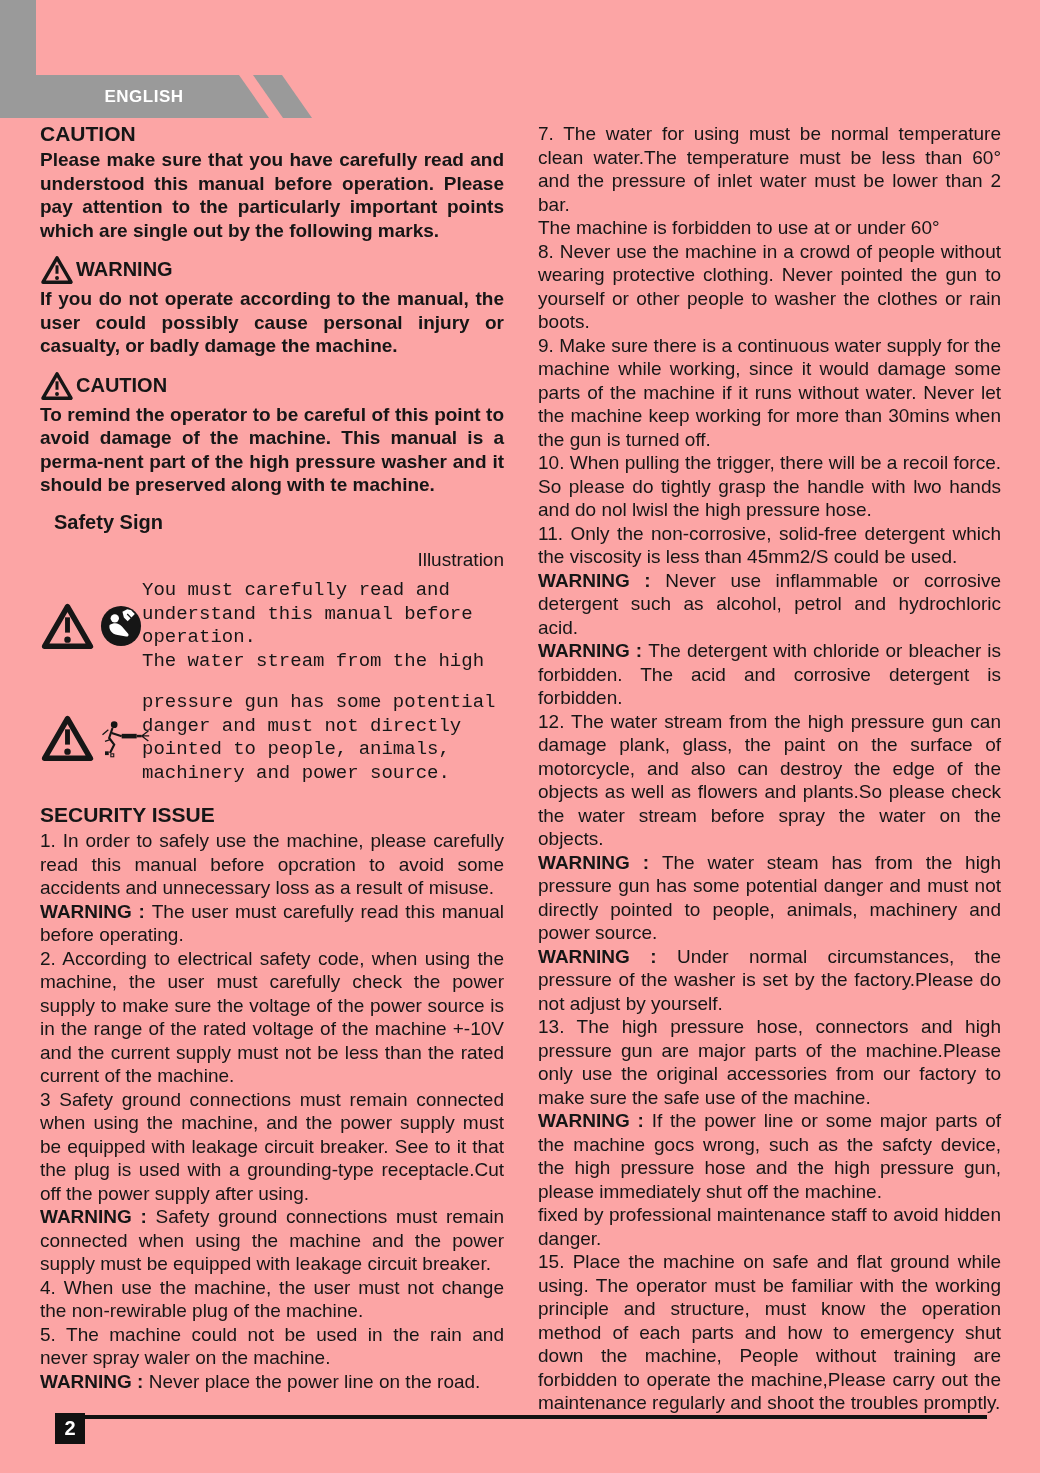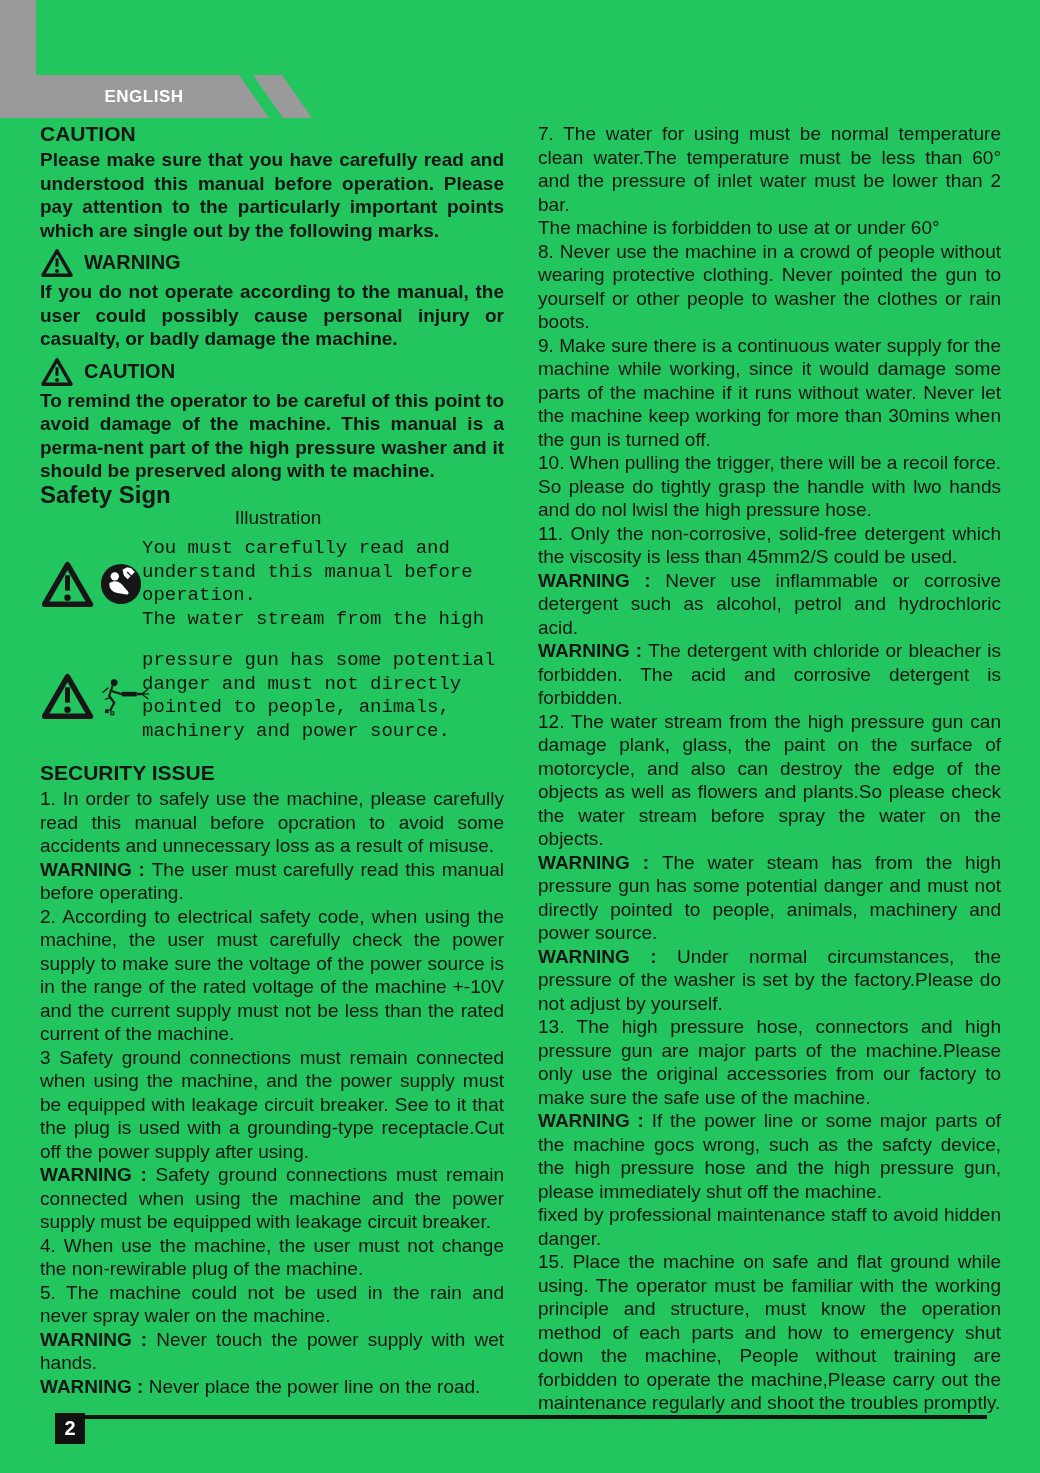--- a/index.html
+++ b/index.html
@@ -1,19 +1,19 @@
 <!DOCTYPE html>
 <html><head>
 <meta charset="utf-8">
 <style>
   html,body{margin:0;padding:0;background:#e8e8e8;}
   .page{
     position:relative;
     width:1040px;height:1473px;
-    background:#22c55e;
+    background:#fca5a5;
     font-family:"Liberation Sans", sans-serif;
     color:#161616;
     overflow:hidden;
   }
   
   .side-bar{position:absolute;left:0;top:0;width:36px;height:118px;background:#9a9a9a;}
   .band{
     position:absolute;left:0;top:75px;width:278px;height:43px;background:#9a9a9a;
     clip-path:polygon(0 0,239px 0,269px 100%,0 100%);
     display:flex;align-items:center;justify-content:center;
@@ -23,23 +23,23 @@
     position:absolute;left:253px;top:75px;width:62px;height:43px;background:#9a9a9a;
     clip-path:polygon(0 0,29px 0,59px 100%,30px 100%);
   }
   
   .col{position:absolute;top:122px;font-size:19px;line-height:23.5px;}
   .col-left{left:40px;width:464px;}
   .col-right{left:538px;width:463px;}
   p{margin:0;text-align:justify;}
   .bold-para{font-weight:700;}
   h2.sec{font-size:21px;line-height:24px;margin:0 0 2px 0;font-weight:700;text-align:left;}
-  h3.sub{font-size:24px;line-height:23px;margin:0;font-weight:700;text-align:left;}
-  .illustration{margin:0 0 8px 12px;text-align:center;}
-  .warn-head{display:flex;align-items:center;gap:10px;margin:6px 0 2px 0;}
+  h3.sub{font-size:20px;line-height:23px;margin:14px;font-weight:700;text-align:left;}
+  .illustration{margin:0 0 8px 12px;text-align:right;}
+  .warn-head{display:flex;align-items:center;gap:2px;margin:13px 0 2px 0;}
   .warn-head .w-title{font-weight:700;font-size:20px;}
   .gap-top{margin-top:13px;}
   
   .sign-row{display:flex;align-items:center;margin:0 0 18px 0;}
   .sign-icons{width:102px;flex:0 0 102px;display:flex;align-items:center;gap:5px;}
   .sign-text{flex:1;text-align:left;white-space:pre-line;font-family:Liberation Mono, monospace;}
   
   .footer-line{position:absolute;left:80px;top:1415px;width:907px;height:4px;background:#111;}
   .page-badge{
     position:absolute;left:55px;top:1413px;width:30px;height:31px;background:#111;
@@ -151,21 +151,20 @@
         <p><b></b><span>2. According to electrical safety code, when using the machine, the user must carefully check the power supply to make sure the voltage of the power source is in the range of the rated voltage of the machine +-10V and the current supply must not be less than the rated current of the machine.</span></p>
 
         <p><b></b><span>3  Safety ground connections must remain connected when using the machine, and the power supply must be equipped with leakage circuit breaker. See to it that the plug is used with a grounding-type receptacle.Cut off the power supply after using.</span></p>
 
         <p><b>WARNING : </b><span>Safety ground connections must remain connected when using the machine and the power supply must be equipped with leakage circuit breaker.</span></p>
 
         <p><b></b><span>4.  When use the machine, the user must not change the non-rewirable plug of the machine.</span></p>
 
         <p><b></b><span>5.  The machine could not be used in the rain and never spray waler on the machine.</span></p>
 
-        <p><b>WARNING : </b><span>Never touch the power supply with wet hands.</span></p>
 
 
         <p><b>WARNING : </b><span>Never place the power line on the road.</span></p>
       </div>
   </div>
 
   <div class="col col-right">
     <div>
 
         <p><b></b><span>7.  The water for using must be normal temperature clean water.The temperature must be less than 60° and the pressure of inlet water must be lower than 2 bar.</span></p>

